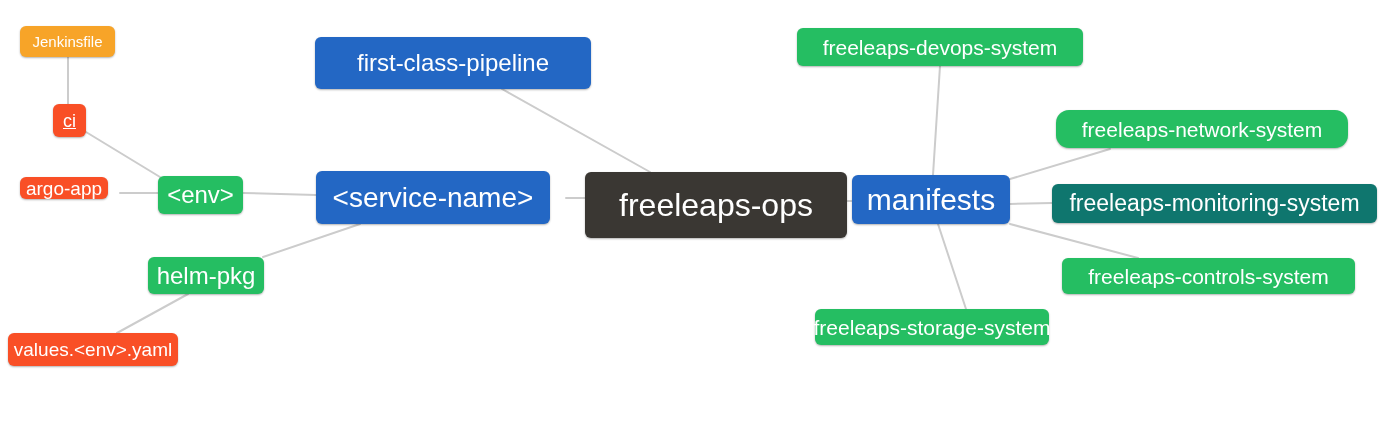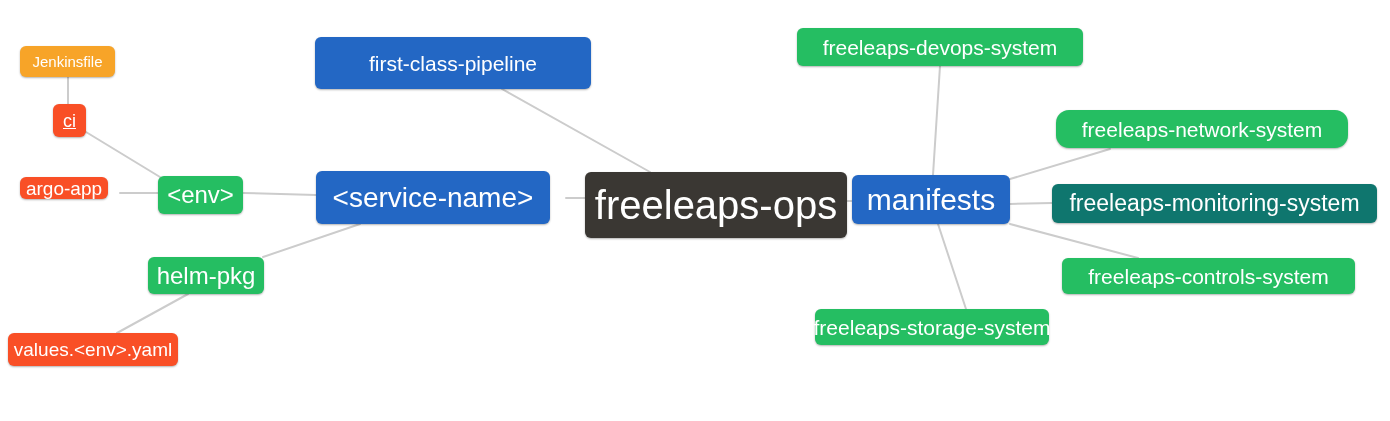--- a/index.html
+++ b/index.html
@@ -50,29 +50,29 @@
       <line x1="502" y1="89" x2="650" y2="172" stroke="#cccccc"></line>
       <line x1="566" y1="198" x2="585" y2="198" stroke="#cccccc"></line>
       <line x1="847" y1="201" x2="852" y2="201" stroke="#cccccc"></line>
       <line x1="933" y1="175" x2="940" y2="66" stroke="#cccccc"></line>
       <line x1="1010" y1="179" x2="1110" y2="149" stroke="#cccccc"></line>
       <line x1="1010" y1="204" x2="1052" y2="203" stroke="#cccccc"></line>
       <line x1="1010" y1="224" x2="1138" y2="258" stroke="#cccccc"></line>
       <line x1="938" y1="224" x2="966" y2="309" stroke="#cccccc"></line>
     </svg>
   <div id="nodes-layer">
-      <div class="node" style="left: 20px; top: 26px; width: 95px; height: 31px; font-size: 15px; background: rgb(247, 164, 40); margin-top: 20px;">Jenkinsfile</div>
+      <div class="node" style="left: 20px; top: 26px; width: 95px; height: 31px; font-size: 15px; background: rgb(247, 164, 40);">Jenkinsfile</div>
       <div class="node" style="left: 53px; top: 104px; width: 33px; height: 33px; font-size: 18px; background: rgb(249, 79, 38); text-decoration: underline;">ci</div>
       <div class="node" style="left: 20px; top: 177px; width: 88px; height: 22px; font-size: 19px; background: rgb(249, 79, 38);">argo-app</div>
       <div class="node" style="left: 158px; top: 176px; width: 85px; height: 38px; font-size: 24px; background: rgb(37, 190, 98);">&lt;env&gt;</div>
       <div class="node" style="left: 148px; top: 257px; width: 116px; height: 37px; font-size: 24px; background: rgb(37, 190, 98);">helm-pkg</div>
       <div class="node" style="left: 8px; top: 333px; width: 170px; height: 33px; font-size: 19px; background: rgb(249, 79, 38);">values.&lt;env&gt;.yaml</div>
-      <div class="node" style="left: 315px; top: 37px; width: 276px; height: 52px; font-size: 21px; background: rgb(35, 103, 196);">first-class-pipeline</div>
+      <div class="node" style="left: 315px; top: 37px; width: 276px; height: 52px; font-size: 24px; background: rgb(35, 103, 196);">first-class-pipeline</div>
       <div class="node" style="left: 316px; top: 171px; width: 234px; height: 53px; font-size: 28px; background: rgb(35, 103, 196);">&lt;service-name&gt;</div>
-      <div class="node" style="left: 585px; top: 172px; width: 262px; height: 66px; font-size: 40px; background: rgb(58, 55, 51);">freeleaps-ops</div>
+      <div class="node" style="left: 585px; top: 172px; width: 262px; height: 66px; font-size: 32px; background: rgb(58, 55, 51);">freeleaps-ops</div>
       <div class="node" style="left: 852px; top: 175px; width: 158px; height: 49px; font-size: 30px; background: rgb(35, 103, 196);">manifests</div>
       <div class="node" style="left: 797px; top: 28px; width: 286px; height: 38px; font-size: 21px; background: rgb(37, 190, 98);">freeleaps-devops-system</div>
       <div class="node" style="left: 1056px; top: 110px; width: 292px; height: 38px; font-size: 21px; background: rgb(37, 190, 98); border-radius: 13px;">freeleaps-network-system</div>
       <div class="node" style="left: 1052px; top: 184px; width: 325px; height: 39px; font-size: 23px; background: #0f766e;">freeleaps-monitoring-system</div>
       <div class="node" style="left: 1062px; top: 258px; width: 293px; height: 36px; font-size: 21px; background: rgb(37, 190, 98);">freeleaps-controls-system</div>
       <div class="node" style="left: 815px; top: 309px; width: 234px; height: 36px; font-size: 21px; background: rgb(37, 190, 98);">freeleaps-storage-system</div>
     </div>
 </div>
 
 </body></html>

